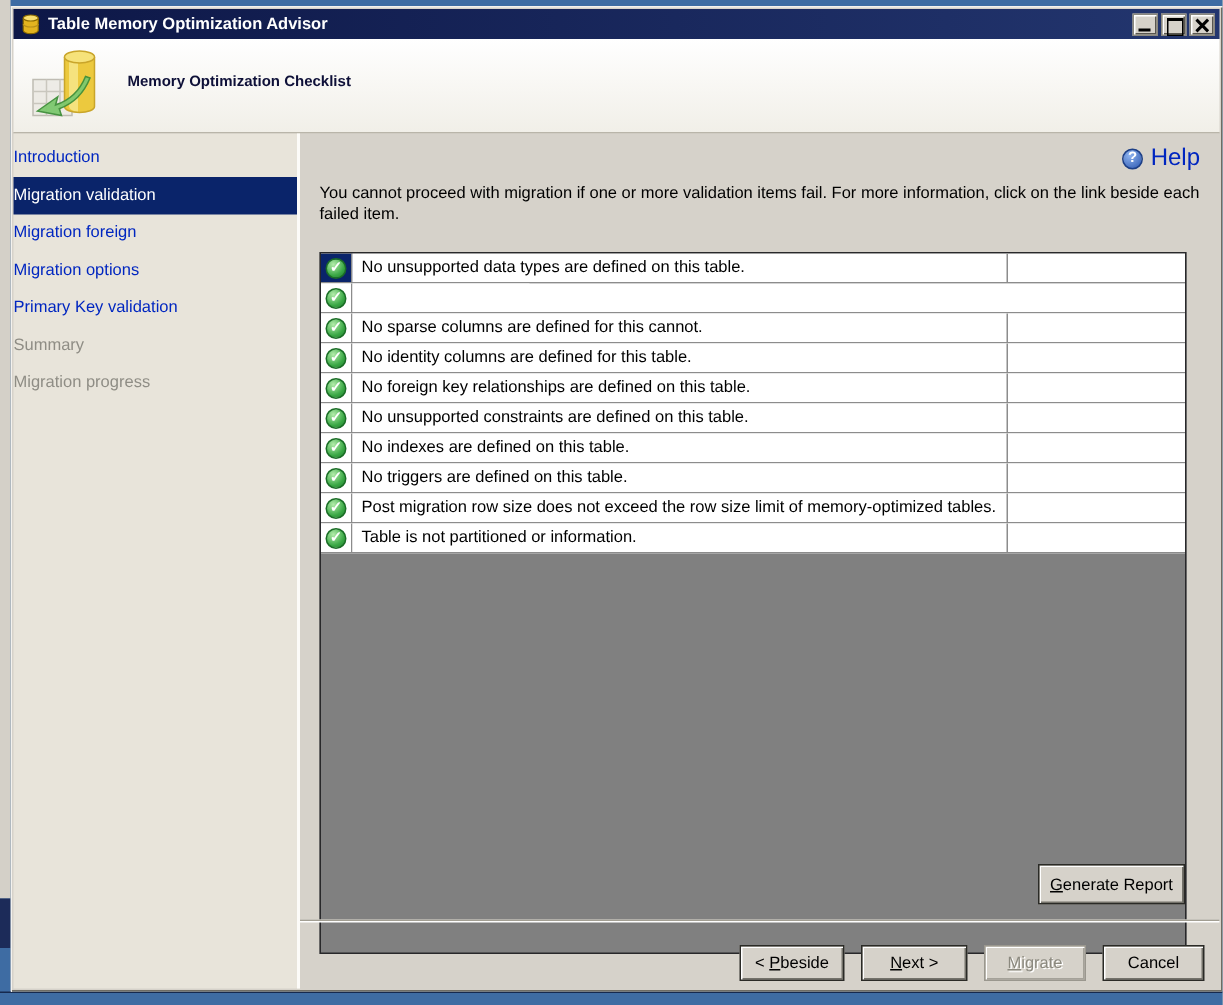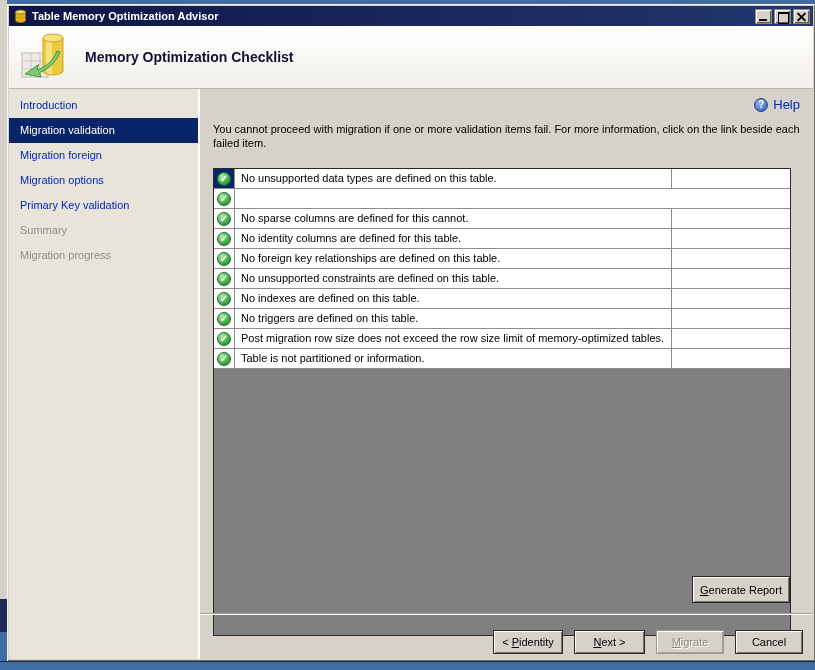--- a/index.html
+++ b/index.html
@@ -45,39 +45,39 @@
   .win-btn.close::before { transform:rotate(45deg); }
   .win-btn.close::after { transform:rotate(-45deg); }
 
   
   .header {
     position:absolute; left:2px; top:22px; right:2px; height:63px;
     background:linear-gradient(#ffffff,#f1efe8);
     border-bottom:1px solid #b9b5a9;
   }
   .hdr-icon { position:absolute; left:10px; top:5px; width:52px; height:52px; }
-  .hdr-title { position:absolute; left:76px; top:23px; font-size:14px; font-weight:bold; color:#0e1038; }
+  .hdr-title { position:absolute; left:76px; top:23px; font-size:10px; font-weight:bold; color:#0e1038; }
 
   
   .body-area { position:absolute; left:2px; top:85px; right:2px; bottom:2px; display:flex; }
   .sidebar {
     width:191px; flex:0 0 auto; background:#e8e4da;
     border-right:2px solid #fcfbf8; padding-top:4px;
   }
-  .side-item { height:25px; line-height:25px; padding-left:11px; font-size:11px; white-space:nowrap; }
+  .side-item { height:25px; line-height:25px; font-size:11px; white-space:nowrap; }
   .side-item.link { color:#0026c0; cursor:pointer; }
   .side-item.selected { background:#0a246a; color:#fff; }
   .side-item.disabled { color:#8f8d85; }
 
   .main { flex:1; position:relative; background:#d6d2ca; }
 
   .help {
     position:absolute; top:8px; right:13px;
     display:flex; align-items:center; gap:5px;
-    color:#0026c0; font-size:13px; cursor:pointer;
+    color:#0026c0; font-size:16px; cursor:pointer;
   }
   .help-icon {
     width:14px; height:14px; border-radius:50%;
     background:radial-gradient(circle at 35% 30%, #8fb4ef, #2a56b0);
     border:1px solid #1d3f86; color:#fff;
     font-size:10px; font-weight:bold; line-height:12px; text-align:center;
   }
   .help-icon::after { content:"?"; }
 
   .desc { position:absolute; left:13px; top:33px; width:592px; font-size:11px; line-height:14px; color:#000; }
@@ -290,21 +290,21 @@
       </div>
 
       <button class="btn generate-report">
         <span></span><span class="key">G</span><span>enerate Report</span>
       </button>
 
       <div class="hr-line"></div>
 
       <div class="footer-btns">
         <button class="btn btn-previous">
-          <span>&lt; </span><span class="key">P</span><span>identity</span>
+          <span>&lt; </span><span class="key">P</span><span>beside</span>
         </button>
         <button class="btn btn-next">
           <span></span><span class="key">N</span><span>ext &gt;</span>
         </button>
         <button class="btn btn-migrate disabled">
           <span></span><span class="key">M</span><span>igrate</span>
         </button>
         <button class="btn btn-cancel">
           <span></span><span class="key"></span><span>Cancel</span>
         </button>

